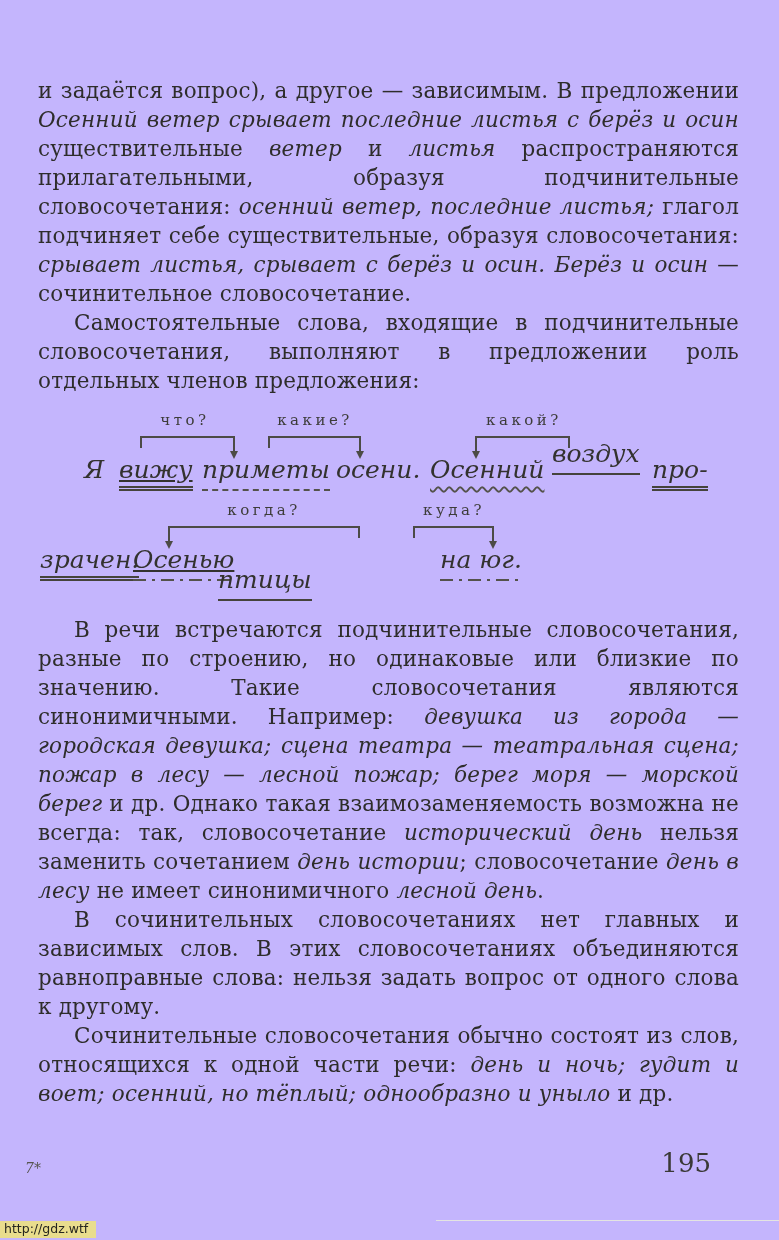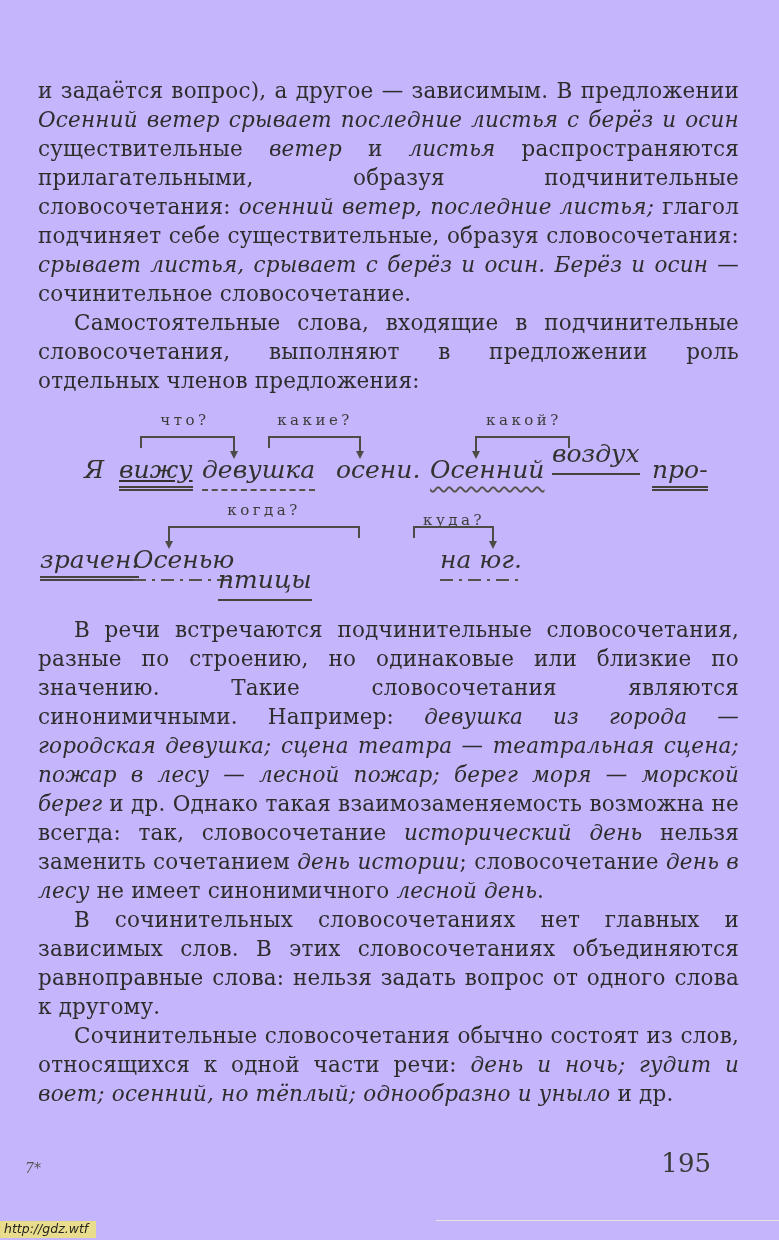--- a/index.html
+++ b/index.html
@@ -102,21 +102,20 @@
     height: 1px; background: #e4e4e1;
   }
   .watermark {
     position: absolute; left: 0; top: 1221px;
     background: #e9dd8d;
     font-family: "DejaVu Sans", "Liberation Sans", sans-serif;
     font-size: 12.5px;
     color: #26261f;
     padding: 1px 8px 2px 4px;
     line-height: 14px;
-    font-style: italic;
   }
 </style>
 </head>
 <body>
 
 <div class="page">
   <div class="content">
 
     <p class="para no-indent"><span>и задаётся вопрос), а другое — зависимым. В предложении </span><span class="it">Осенний ветер срывает последние листья с берёз и осин</span><span> существительные </span><span class="it">ветер</span><span> и </span><span class="it">листья</span><span> распространяются прилагательными, образуя подчинительные словосочетания: </span><span class="it">осенний ветер, последние листья;</span><span> глагол подчиняет себе существительные, образуя словосочетания: </span><span class="it">срывает листья, срывает с берёз и осин. Берёз и осин</span><span> — сочинительное словосочетание.</span></p>
     <p class="para"><span>Самостоятельные слова, входящие в подчинительные словосочетания, выполняют в предложении роль отдельных членов предложения:</span></p>
@@ -147,48 +146,48 @@
         <div class="b-arm"></div>
         <div class="b-arrow" style="left:-4px;">
             <div class="line"></div>
             <div class="head"></div>
           </div>
         <div class="b-tick" style="right:0;"></div>
       </div>
 
       <span class="w" style="left:46px;  top:45px;">Я</span>
       <span class="w u-double" style="left:81px;  top:45px;text-decoration:underline;">вижу</span>
-      <span class="w u-dashed" style="left:164px; top:45px;">девушка</span>
+      <span class="w u-dashed" style="left:164px; top:45px;">приметы</span>
       <span class="w" style="left:298px; top:45px;">осени.</span>
       <span class="w u-wavy" style="left:392px; top:45px;">Осенний</span>
       <span class="w u-solid" style="left:514px; top:29px;">воздух</span>
       <span class="w u-double" style="left:614px; top:45px;">про-</span>
 
       <div class="q-label" style="left:226px; top:90px;">когда?</div>
-      <div class="q-label" style="left:416px; top:90px;margin-top:10px;">куда?</div>
+      <div class="q-label" style="left:416px; top:90px;">куда?</div>
 
       <div class="bracket" style="left:130px; top:115px; width:192px;">
         <div class="b-arm"></div>
         <div class="b-arrow" style="left:-4px;">
             <div class="line"></div>
             <div class="head"></div>
           </div>
         <div class="b-tick" style="right:0;"></div>
       </div>
       <div class="bracket" style="left:375px; top:115px; width:80px;">
         <div class="b-arm"></div>
         <div class="b-tick" style="left:0;"></div>
         <div class="b-arrow" style="right:-4px;">
             <div class="line"></div>
             <div class="head"></div>
           </div>
       </div>
 
       <span class="w u-double" style="left:2px;   top:135px;">зрачен.</span>
-      <span class="w u-dashdot" style="left:95px;  top:135px;">Осенью</span>
+      <span class="w u-dashdot" style="left:95px;  top:135px;text-decoration:underline;">Осенью</span>
       <span class="w u-solid" style="left:180px; top:135px;margin-top:20px;">птицы</span>
       <span class="w u-dashdot" style="left:402px; top:135px;">на юг.</span>
     </div>
 
     <p class="para"><span>В речи встречаются подчинительные словосочетания, разные по строению, но одинаковые или близкие по значению. Такие словосочетания являются синонимичными. Например: </span><span class="it">девушка из города — городская девушка; сцена театра — театральная сцена; пожар в лесу — лесной пожар; берег моря — морской берег</span><span> и др. Однако такая взаимозаменяемость возможна не всегда: так, словосочетание </span><span class="it">исторический день</span><span> нельзя заменить сочетанием </span><span class="it">день истории</span><span>; словосочетание </span><span class="it">день в лесу</span><span> не имеет синонимичного </span><span class="it">лесной день</span><span>.</span></p>
     <p class="para"><span>В сочинительных словосочетаниях нет главных и зависимых слов. В этих словосочетаниях объединяются равноправные слова: нельзя задать вопрос от одного слова к другому.</span></p>
     <p class="para"><span>Сочинительные словосочетания обычно состоят из слов, относящихся к одной части речи: </span><span class="it">день и ночь; гудит и воет; осенний, но тёплый; однообразно и уныло</span><span> и др.</span></p>
   </div>
 
   <div class="sig-mark">7*</div>

